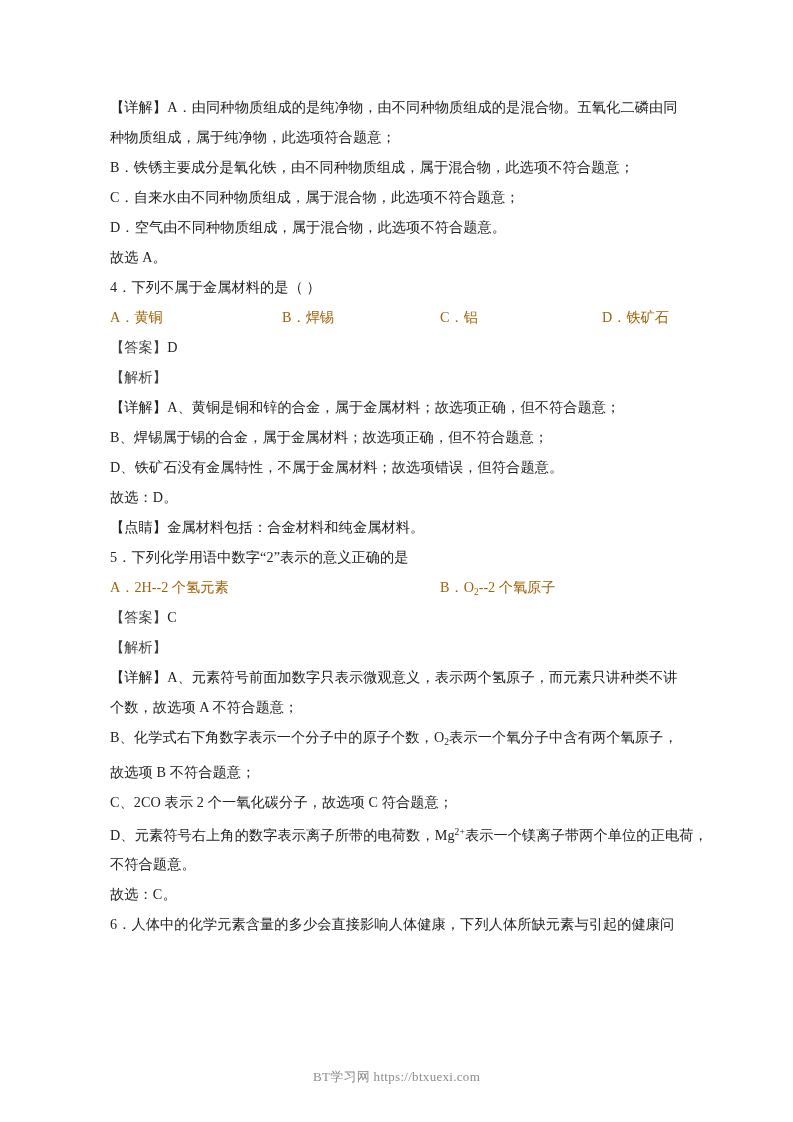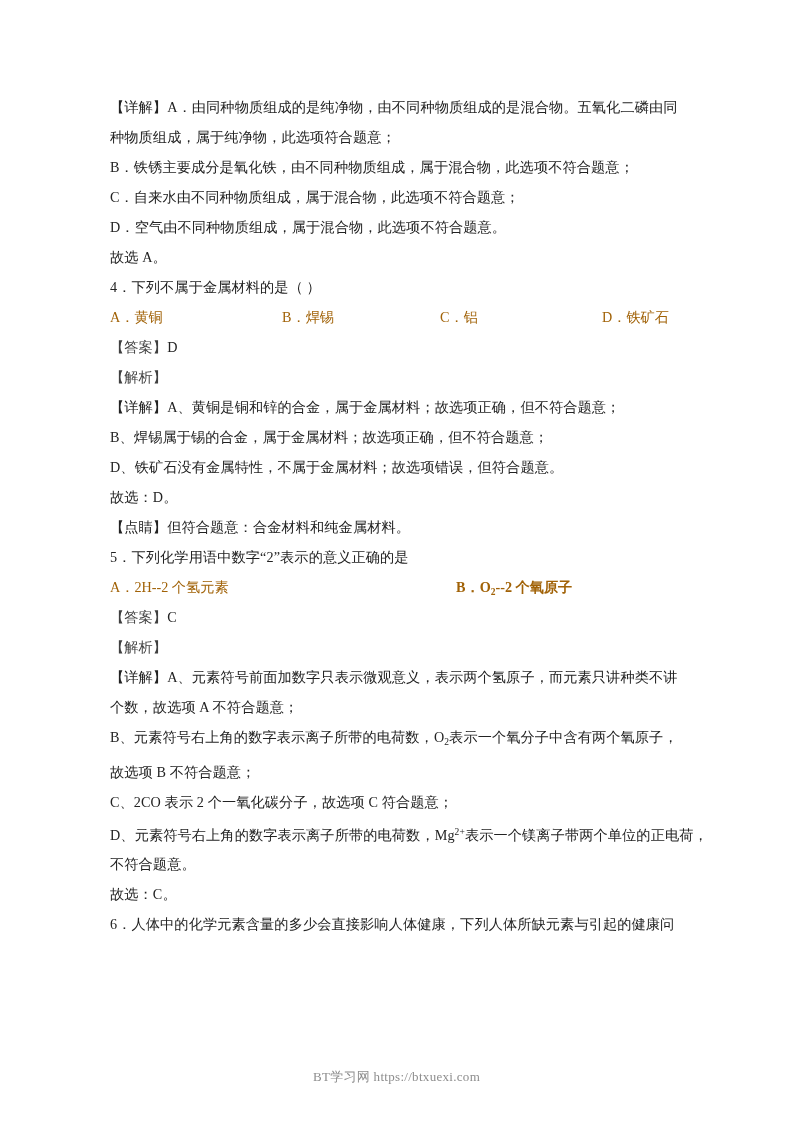--- a/index.html
+++ b/index.html
@@ -52,21 +52,21 @@
   .opt {
     position: absolute;
     top: 0;
     white-space: nowrap;
   }
   .opt-a { left: 0px; }
   .opt-b { left: 172px; }
   .opt-c { left: 330px; }
   .opt-d { left: 492px; }
   .opts-2col .opt-a { left: 0px; }
-  .opts-2col .opt-b { left: 346px; font-weight: bold; }
+  .opts-2col .opt-b { left: 330px; }
   .sub {
     font-size: 9.5px;
     vertical-align: -0.28em;
   }
   .sup {
     font-size: 9.5px;
     vertical-align: 0.48em;
   }
   .small-el {
     font-size: 12.6px;
@@ -108,38 +108,38 @@
 
     <div class="line"><span class="tag-blue">【答案】</span><span class="tag-dark">D</span></div>
 
     <div class="line"><span class="tag-blue">【解析】</span></div>
 
     <div class="line">【详解】A、黄铜是铜和锌的合金，属于金属材料；故选项正确，但不符合题意；</div>
     <div class="line">B、焊锡属于锡的合金，属于金属材料；故选项正确，但不符合题意；</div>
     <div class="line">D、铁矿石没有金属特性，不属于金属材料；故选项错误，但符合题意。</div>
     <div class="line">故选：D。</div>
 
-    <div class="line"><span>【点睛】</span><span>但符合题意：合金材料和纯金属材料。</span></div>
+    <div class="line"><span>【点睛】</span><span>金属材料包括：合金材料和纯金属材料。</span></div>
 
     <div class="line">5．下列化学用语中数字“2”表示的意义正确的是</div>
 
     <div class="opts opts-2col">
       <span class="opt opt-a">A．2H--2 个氢元素</span>
       <span class="opt opt-b"><span>B．O</span><span class="sub">2</span><span>--2 个氧原子</span></span>
     </div>
 
 
     <div class="line"><span class="tag-blue">【答案】</span><span class="tag-dark">C</span></div>
 
     <div class="line"><span class="tag-blue">【解析】</span></div>
 
     <div class="line">【详解】A、元素符号前面加数字只表示微观意义，表示两个氢原子，而元素只讲种类不讲</div>
     <div class="line">个数，故选项 A 不符合题意；</div>
 
-    <div class="line"><span>B、元素符号右上角的数字表示离子所带的电荷数，O</span><span class="sub">2</span><span>表示一个氧分子中含有两个氧原子，</span></div>
+    <div class="line"><span>B、化学式右下角数字表示一个分子中的原子个数，O</span><span class="sub">2</span><span>表示一个氧分子中含有两个氧原子，</span></div>
 
     <div class="line">故选项 B 不符合题意；</div>
     <div class="line">C、2CO 表示 2 个一氧化碳分子，故选项 C 符合题意；</div>
 
     <div class="line"><span>D、元素符号右上角的数字表示离子所带的电荷数，Mg</span><span class="sup">2+</span><span>表示一个镁离子带两个单位的正电荷，</span></div>
 
     <div class="line">不符合题意。</div>
     <div class="line">故选：C。</div>
 
     <div class="line">6．人体中的化学元素含量的多少会直接影响人体健康，下列人体所缺元素与引起的健康问</div>

